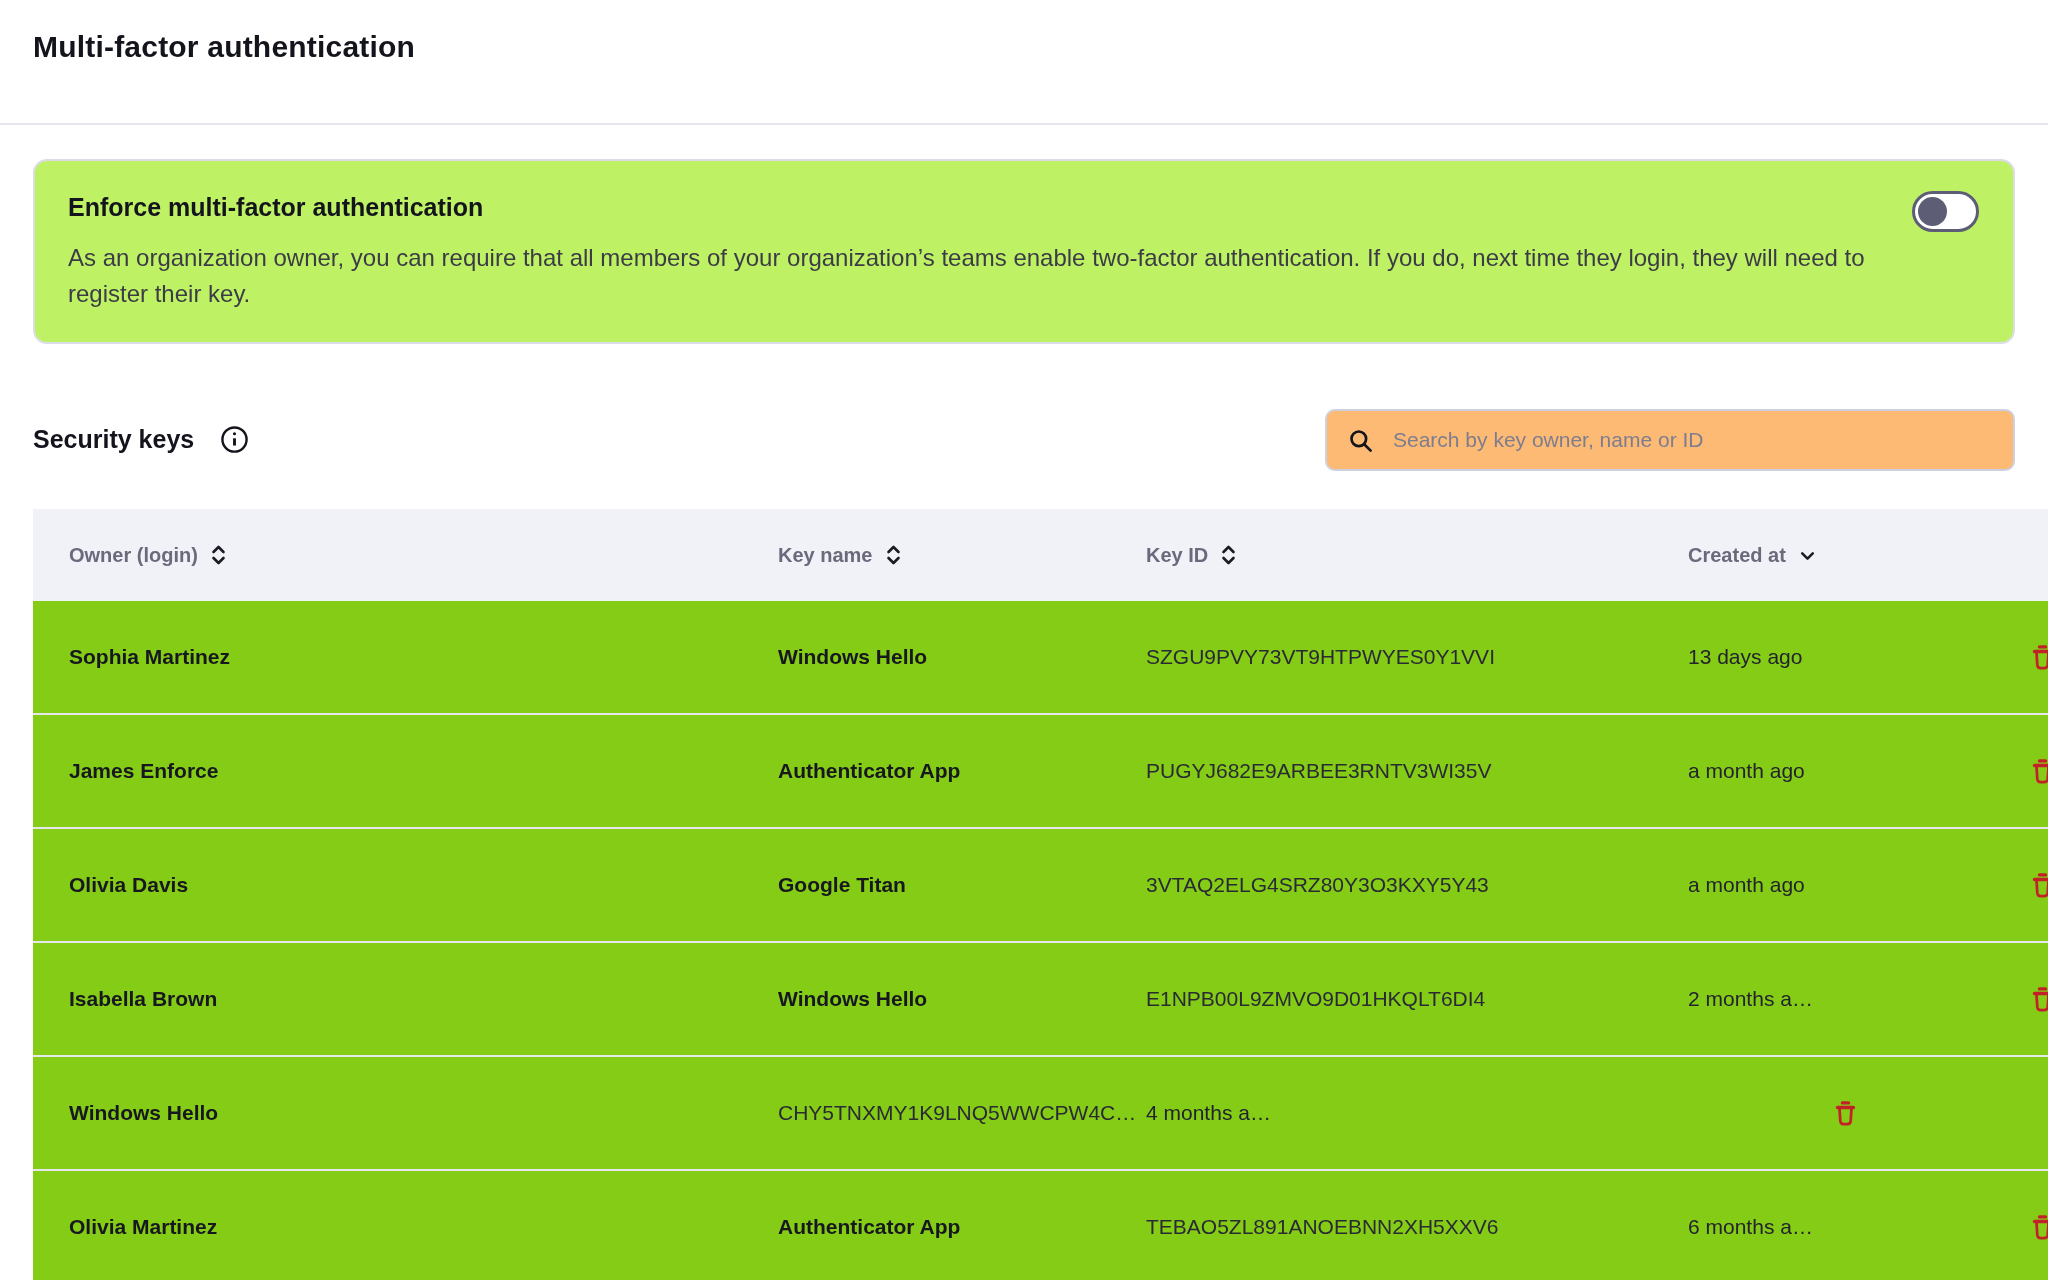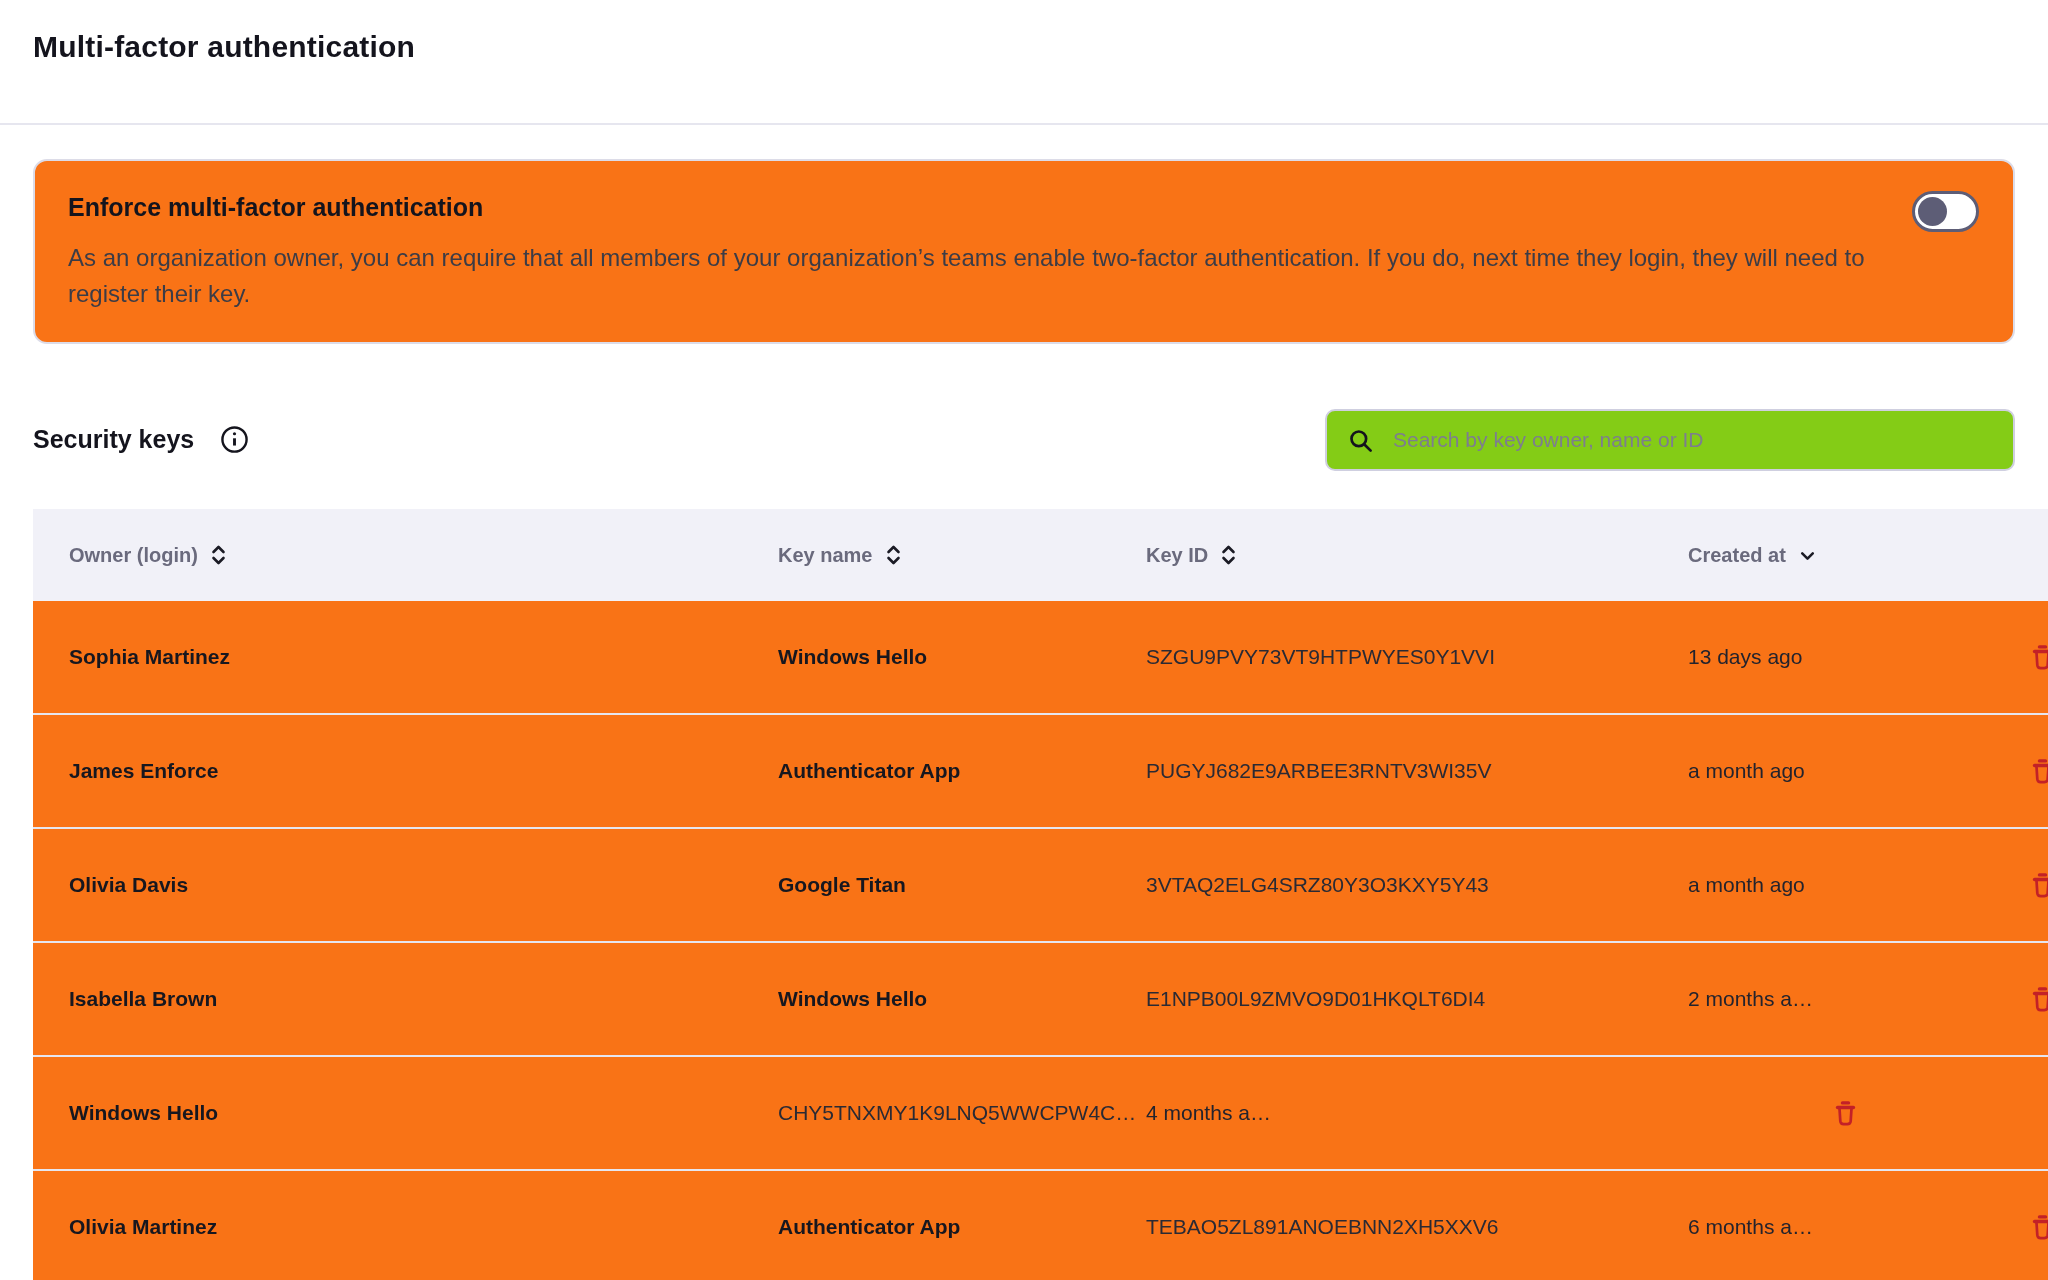--- a/index.html
+++ b/index.html
@@ -5,51 +5,51 @@
   * { margin:0; padding:0; box-sizing:border-box; }
   html,body { width:2048px; height:1280px; background:#ffffff; overflow:hidden;
     font-family:"Liberation Sans", sans-serif; color:#17171f; }
 
   
   .page-header { padding:30px 33px 0 33px; height:125px; border-bottom:2px solid #e6e6ef; }
   .page-title { font-size:30px; font-weight:700; letter-spacing:.2px; color:#14141d; }
 
   
   .card { position:relative; margin:34px 33px 0 33px; border:2px solid #dcdce8;
-    border-radius:14px; padding:32px 33px 30px 33px; background:#f97316; }
+    border-radius:14px; padding:32px 33px 30px 33px; background:#bef264; }
   .card-title { font-size:25px; font-weight:700; color:#14141d; margin-bottom:18px; }
   .card-desc { font-size:24px; line-height:36px; color:#3c3c46; max-width:1800px; }
   .toggle { position:absolute; top:30px; right:34px; width:67px; height:41px;
     border:3px solid #5d5d76; border-radius:21px; background:#fff; cursor:pointer; }
   .toggle-knob { position:absolute; left:3px; top:3px; width:29px; height:29px;
     border-radius:50%; background:#5d5d76; }
 
   
   .section-row { margin:64px 33px 0 33px; display:flex; align-items:center;
     justify-content:space-between; height:63px; }
   .section-left { display:flex; align-items:center; gap:26px; }
   .section-title { font-size:25px; font-weight:700; color:#14141d; }
   .info-icon { width:29px; height:29px; display:block; cursor:pointer; }
   .search-box { position:relative; width:690px; height:62px; }
   .search-box input { width:100%; height:100%; border:2px solid #cfcfe0; border-radius:10px;
     padding:0 20px 0 66px; font-size:21px; font-family:"Liberation Sans",sans-serif;
-    color:#2a2a34; outline:none; background:#84cc16; }
+    color:#2a2a34; outline:none; background:#fdba74; }
   .search-box input::placeholder { color:#7d7d90; opacity:1; }
   .search-icon { position:absolute; left:22px; top:18px; width:27px; height:27px; pointer-events:none; }
 
   
   .table { margin-top:38px; width:2048px;padding-left:33px; }
   .trow { display:grid; grid-template-columns:709px 368px 542px 315px 78px;
     padding-left:36px; align-items:center; }
   .thead { background:#f1f1f8; height:92px; }
   .th { display:flex; align-items:center; gap:12px; font-size:20px; font-weight:700;
     color:#6a6a7d; cursor:pointer; user-select:none; }
   .sort-icon { width:17px; height:22px; flex:0 0 auto; }
   .chev-icon { width:19px; height:19px; flex:0 0 auto; }
-  .tbody-row { height:114px; border-bottom:2px solid #e6e6ef; background:#f97316; }
+  .tbody-row { height:114px; border-bottom:2px solid #e6e6ef; background:#84cc16; }
   .cell-owner, .cell-keyname { font-size:21px; font-weight:700; color:#17171f; white-space:nowrap; }
   .cell-keyid { font-size:21px; color:#2a2a34; white-space:nowrap; overflow:hidden; }
   .cell-created { font-size:21px; color:#23232d; white-space:nowrap; overflow:hidden; }
   .delete-btn { width:44px; height:44px; border:none; background:transparent; cursor:pointer;
     display:flex; align-items:center; justify-content:center; justify-self:center; }
   .trash-icon { width:27px; height:27px; }
 </style>
 </head>
 <body>
 

